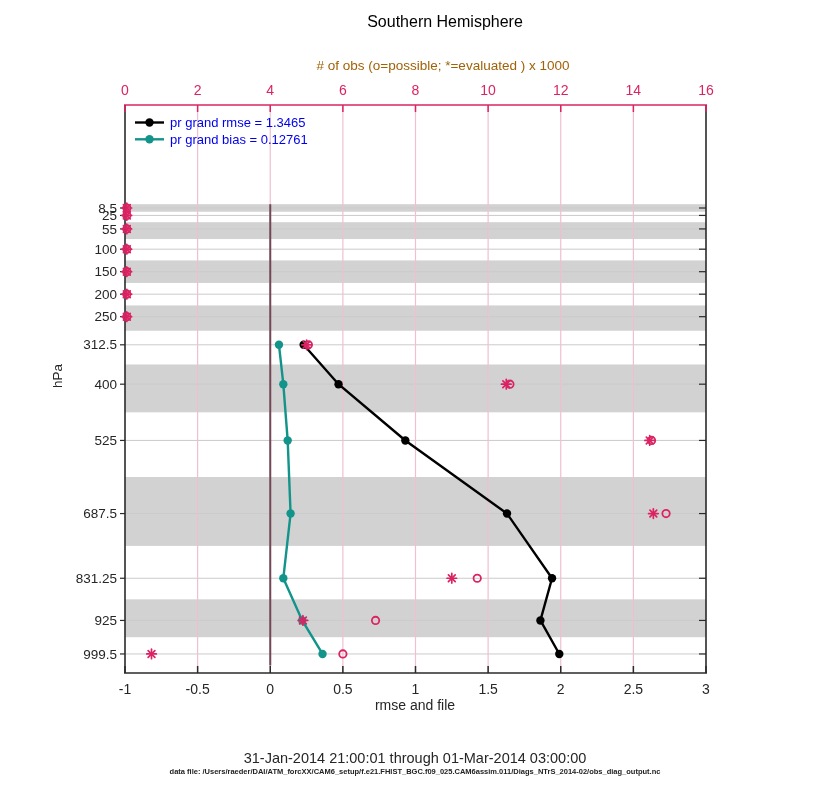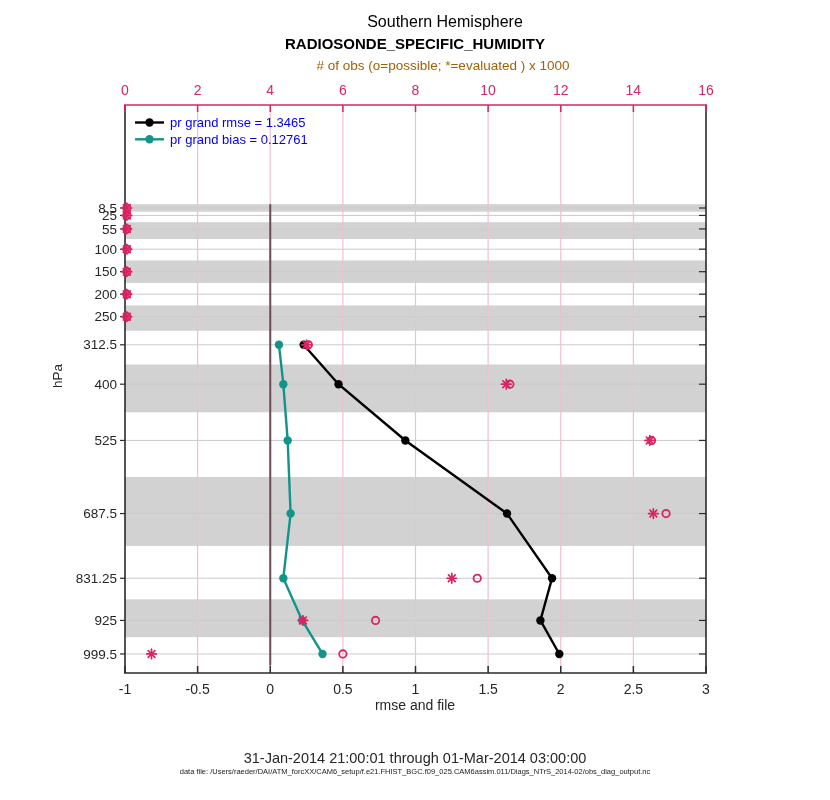--- a/index.html
+++ b/index.html
@@ -7,21 +7,21 @@
     position:relative;width:830px;height:800px;background:#ffffff;overflow:hidden;
     font-family:"Liberation Sans", sans-serif;
   }
   .fig svg{position:absolute;left:0;top:0;}
   .txt{position:absolute;left:0;width:830px;text-align:center;color:#000;}
   .title1{top:13px;font-size:16px;font-weight:normal;padding-left:30px;}
   .title2{top:35px;font-size:15px;font-weight:bold;}
   .obslab{top:58px;font-size:13.5px;color:#a16207;padding-left:28px;}
   .xlab{top:697px;font-size:14px;color:#262626;}
   .dateline{top:750px;font-size:14.5px;color:#262626;}
-  .filepath{top:767px;font-size:7.5px;color:#222;}
+  .filepath{top:767px;font-size:7.5px;color:#222;font-weight:bold;}
   .ylab{
     position:absolute;top:388px;left:57px;width:0;height:0;overflow:visible;
   }
   .ylab span{
     display:block;transform:rotate(-90deg) translate(-50%,-50%);transform-origin:0 0;
     font-size:13.5px;color:#262626;white-space:nowrap;
   }
 </style>
 </head>
 <body>
@@ -254,21 +254,20 @@
         <line x1="148.11452500000001" y1="657.3582648708605" x2="154.901725" y2="650.5710648708605"></line>
       </g>
       <line x1="135" y1="122.5" x2="164" y2="122.5" stroke="#000000" stroke-width="2.4"></line>
       <circle cx="149.5" cy="122.5" r="4.2" fill="#000000"></circle>
       <text x="170" y="127" fill="#0000ee" font-size="13" text-anchor="start" font-family="&quot;Liberation Sans&quot;, sans-serif" font-weight="normal">pr grand rmse = 1.3465</text>
       <line x1="135" y1="139.3" x2="164" y2="139.3" stroke="#12948a" stroke-width="2.4"></line>
       <circle cx="149.5" cy="139.3" r="4.2" fill="#12948a"></circle>
       <text x="170" y="143.8" fill="#0000ee" font-size="13" text-anchor="start" font-family="&quot;Liberation Sans&quot;, sans-serif" font-weight="normal">pr grand bias = 0.12761</text>
     </svg>
   <div class="txt title1">Southern Hemisphere</div>
-  <div class="txt title2">RADIOSONDE_SPECIFIC_HUMIDITY</div>
   <div class="txt obslab"># of obs (o=possible; *=evaluated ) x 1000</div>
   <div class="ylab">
       <span>hPa</span>
     </div>
   <div class="txt xlab">rmse and file</div>
   <div class="txt dateline">31-Jan-2014 21:00:01 through 01-Mar-2014 03:00:00</div>
   <div class="txt filepath">data file: /Users/raeder/DAI/ATM_forcXX/CAM6_setup/f.e21.FHIST_BGC.f09_025.CAM6assim.011/Diags_NTrS_2014-02/obs_diag_output.nc</div>
 </div>
 
 </body></html>

